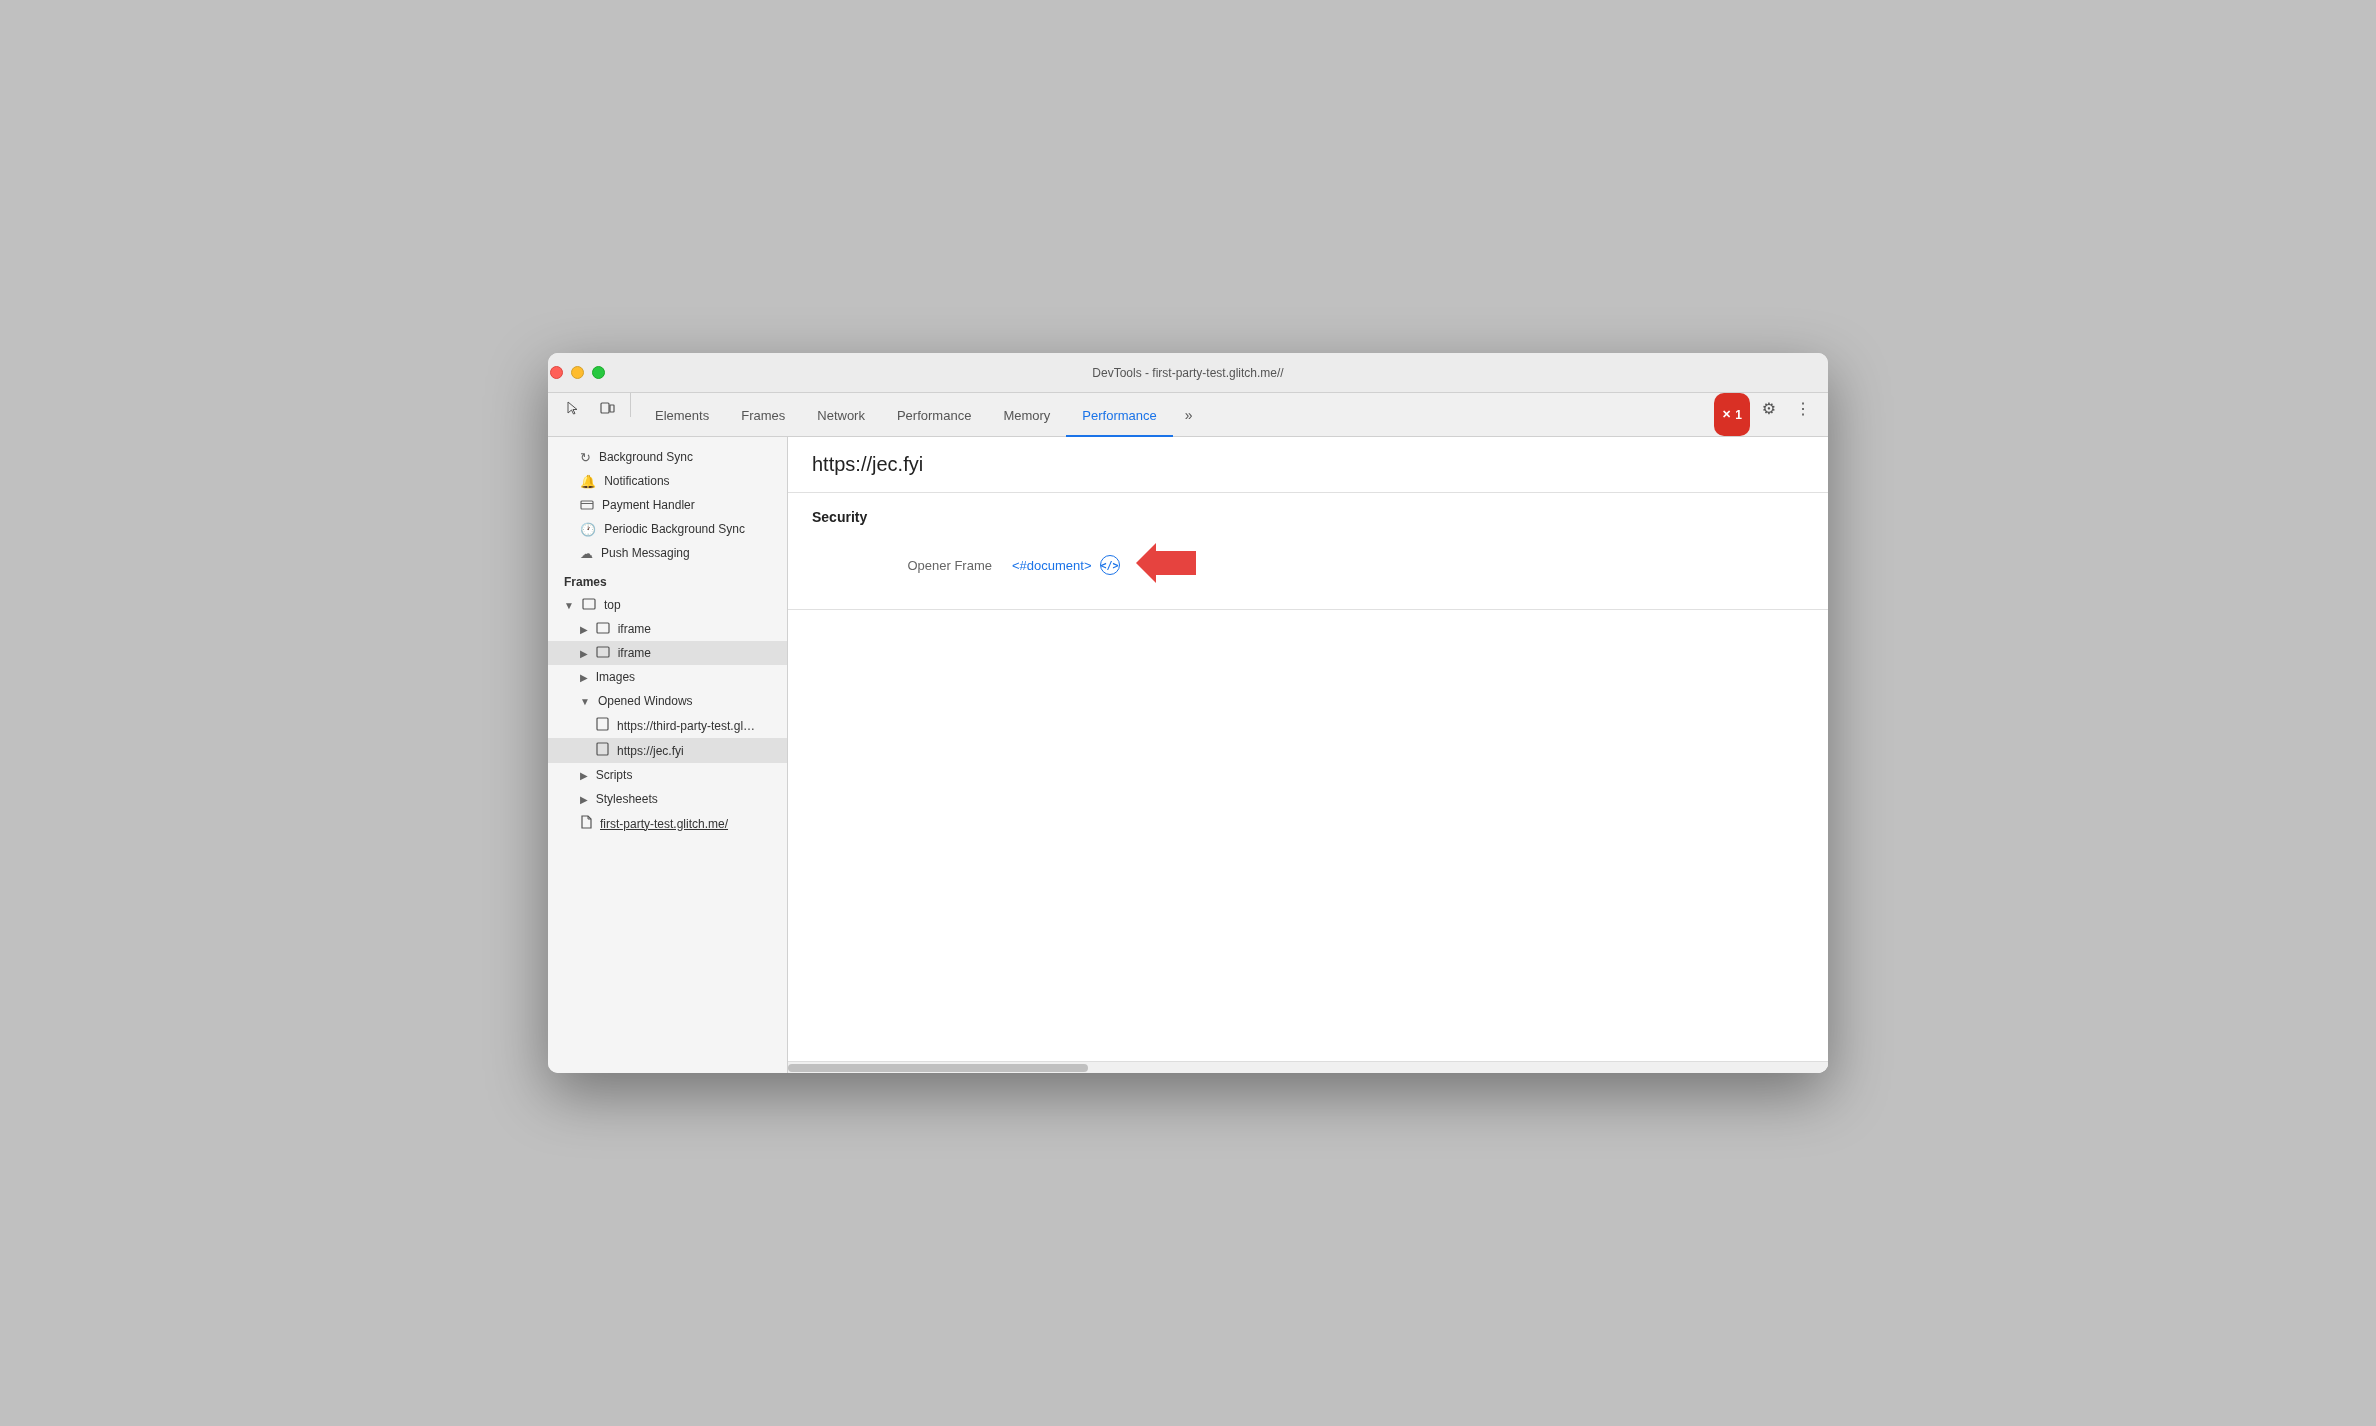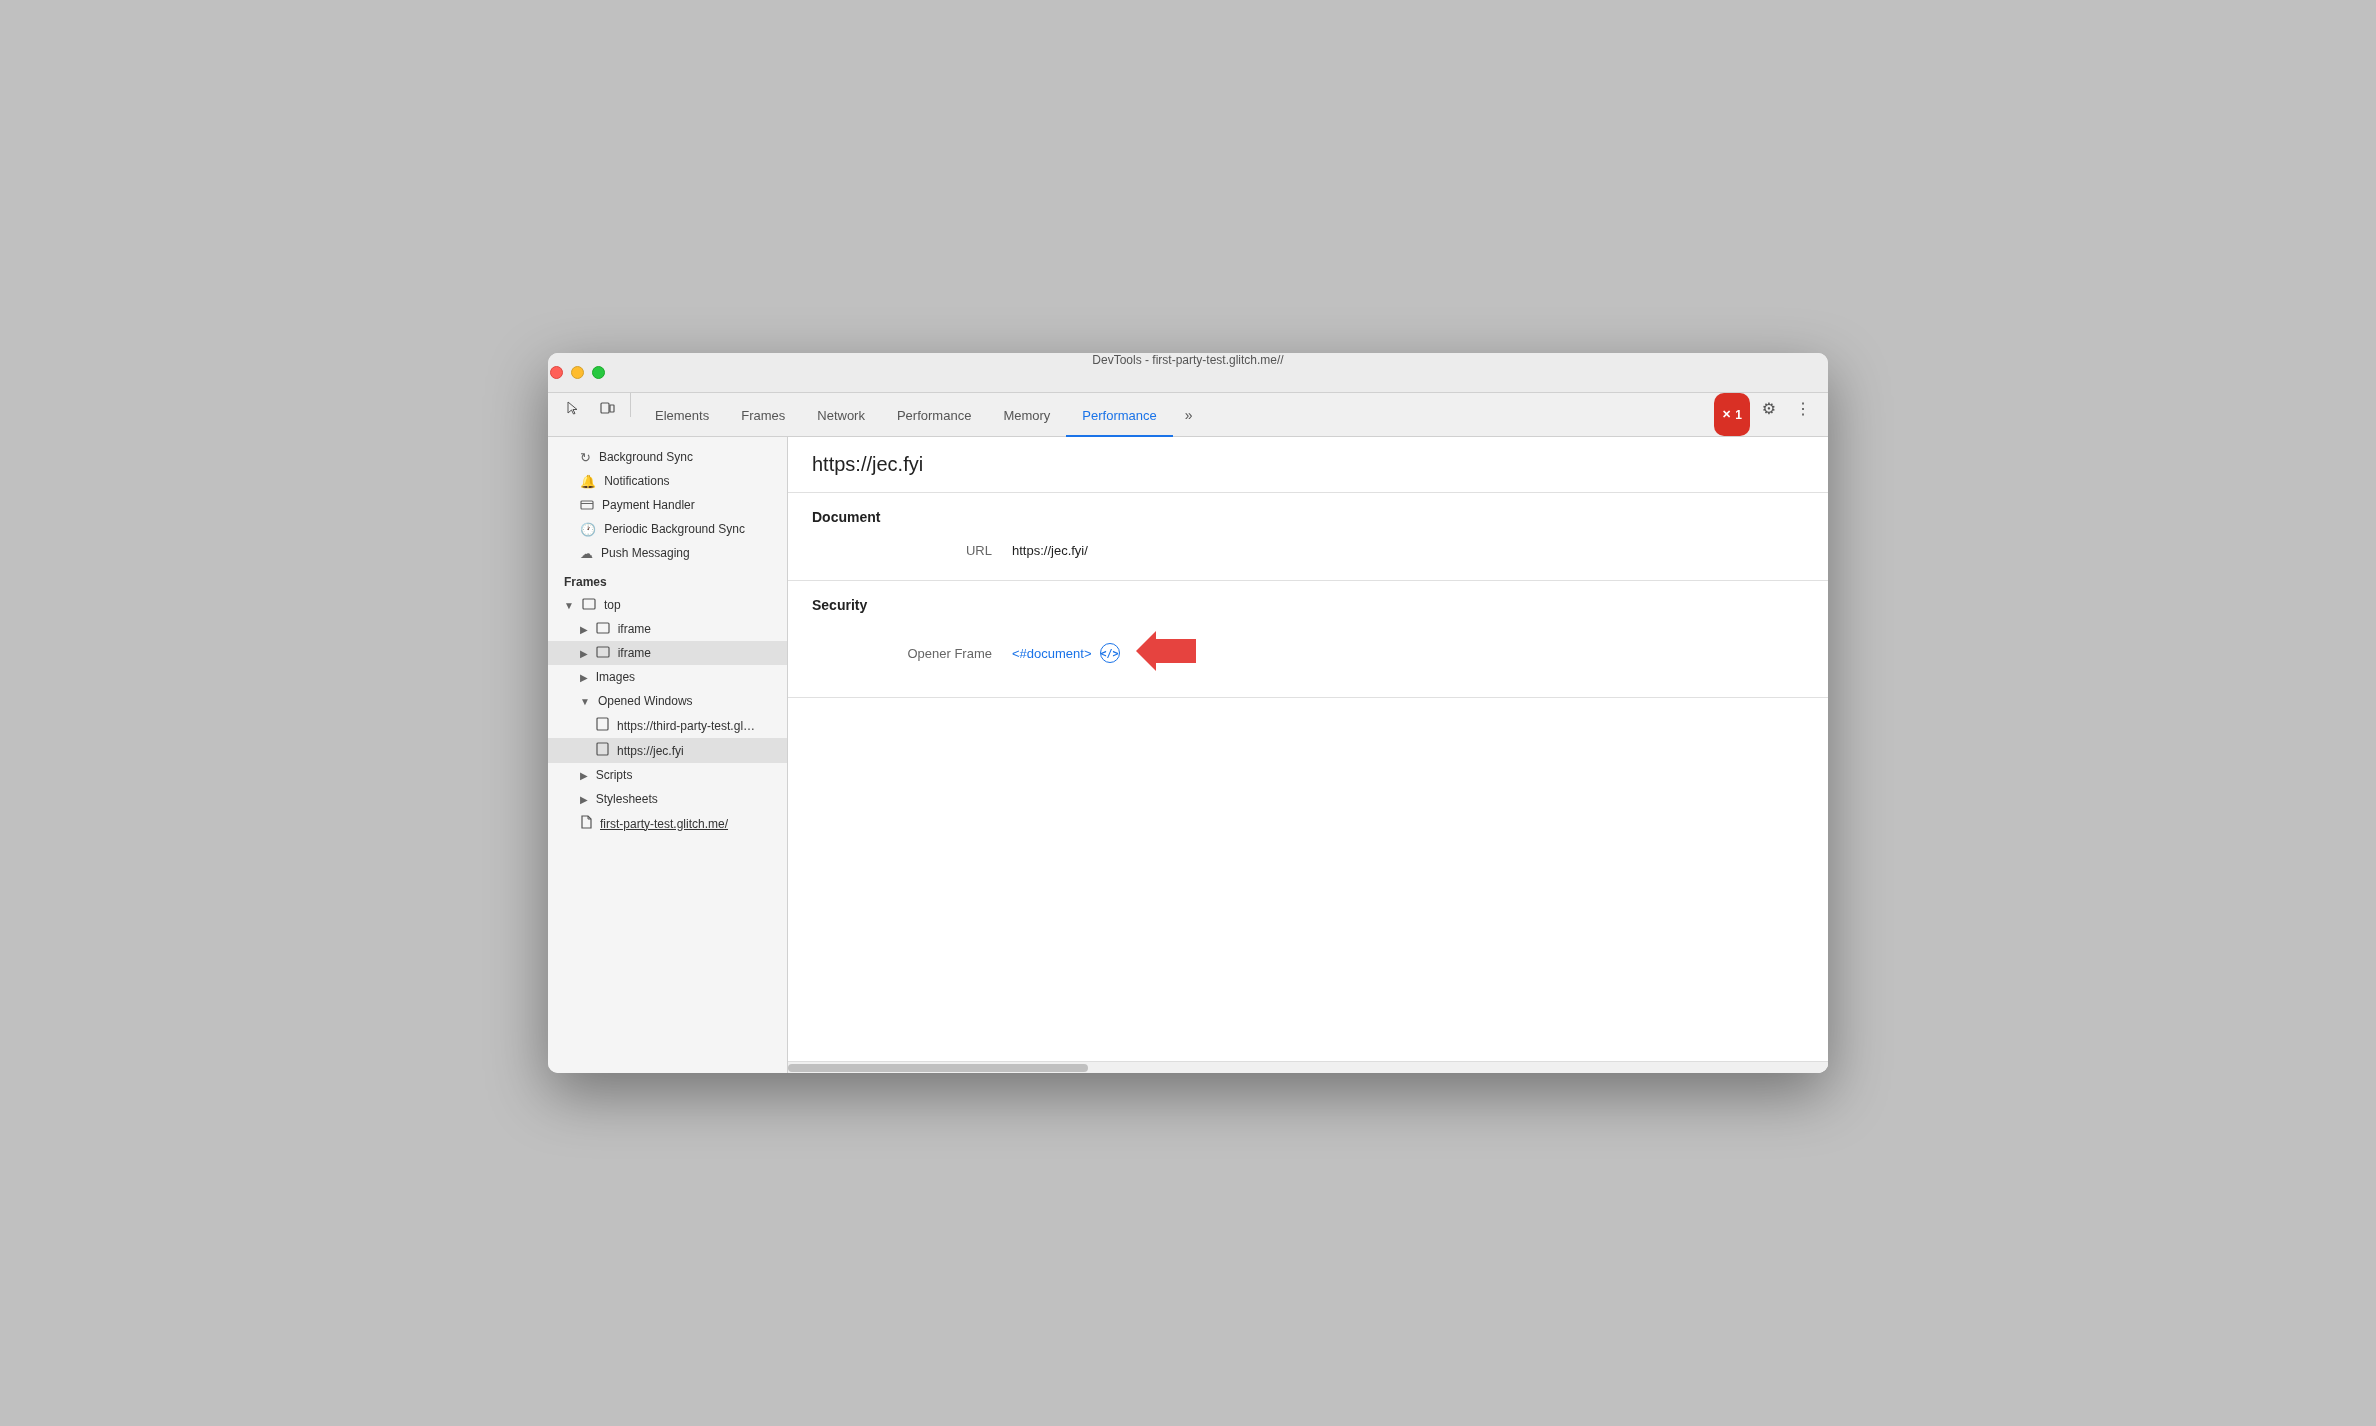--- a/index.html
+++ b/index.html
@@ -19,20 +19,21 @@
       box-shadow: 0 20px 60px rgba(0,0,0,0.4);
       overflow: hidden;
       display: flex;
       flex-direction: column;
     }
     
     .title-bar {
       background: #ececec;
       height: 40px;
       display: flex;
+      align-items: center;
       padding: 0 2px;
       border-bottom: 1px solid #d0d0d0;
       position: relative;
       flex-shrink: 0;
     }
     .traffic-lights {
       display: flex;
       gap: 8px;
       align-items: center;
     }
@@ -413,27 +414,20 @@
           </svg>
         </span>
         <span style="font-size:12px;text-decoration:underline;">first-party-test.glitch.me/</span>
       </div>
 
     </div>
 
     <div class="content">
       <div class="content-url">https://jec.fyi</div>
 
-      <div class="content-section">
-        <div class="content-section-title">Document</div>
-        <div class="content-row">
-          <div class="content-row-label">URL</div>
-          <div class="content-row-value">https://jec.fyi/</div>
-        </div>
-      </div>
 
       <div class="content-section">
         <div class="content-section-title">Security</div>
         <div class="content-row">
           <div class="content-row-label">Opener Frame</div>
           <div style="display:flex;align-items:center;gap:8px;">
             <span class="content-row-link">
               &lt;#document&gt;
             </span>
             <span style="display:inline-flex;align-items:center;justify-content:center;width:20px;height:20px;border-radius:50%;border:1.5px solid #1a73e8;color:#1a73e8;font-size:10px;font-weight:700;font-family:monospace;cursor:pointer;">&lt;/&gt;</span>

